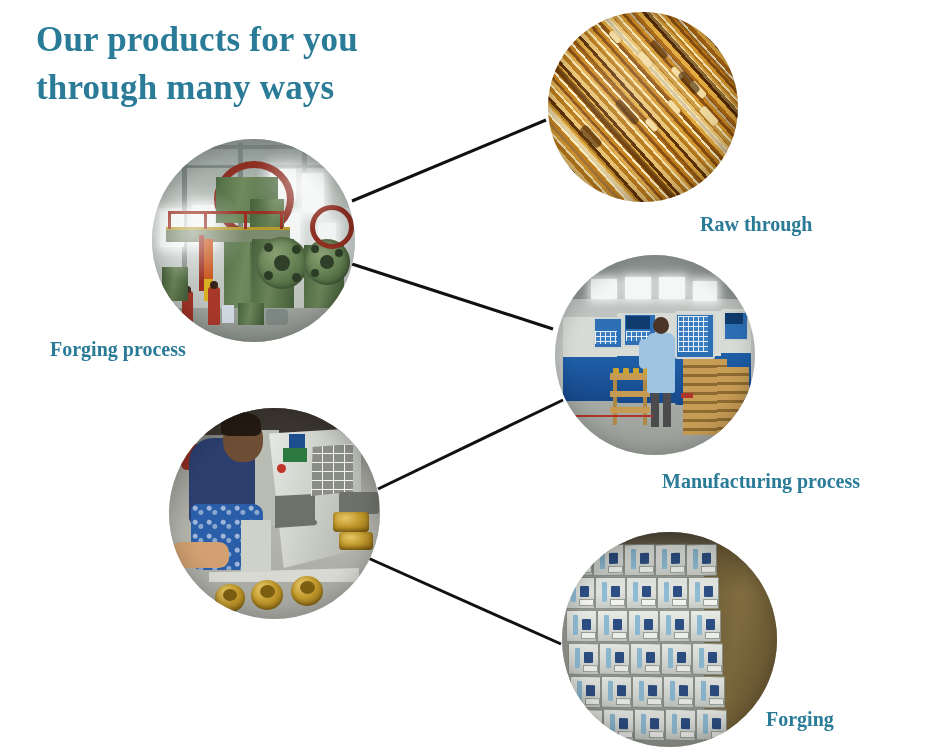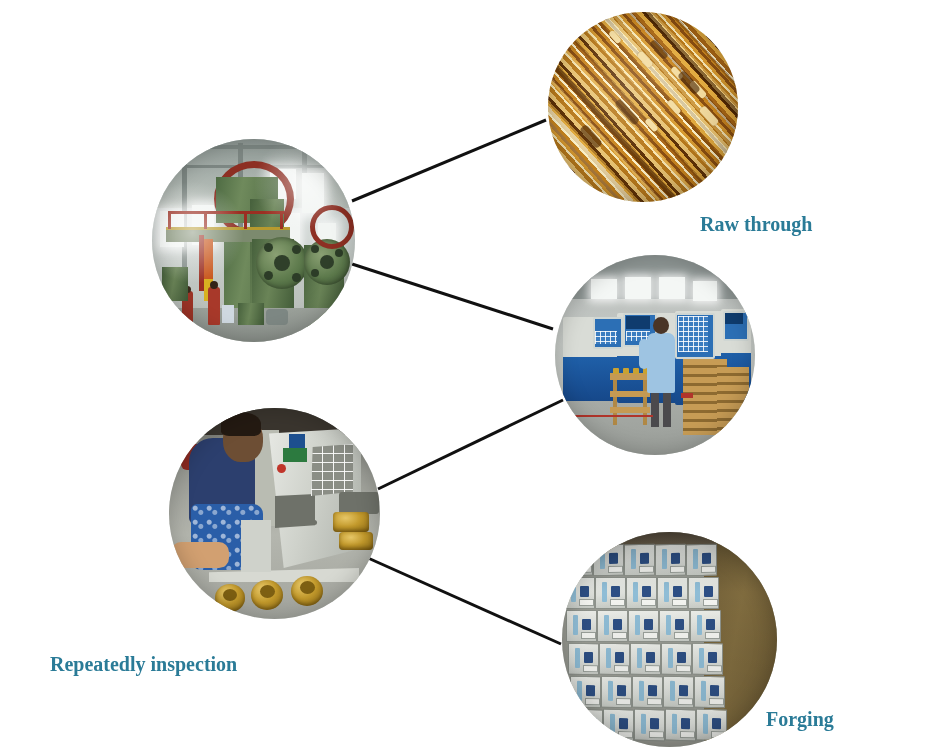--- a/index.html
+++ b/index.html
@@ -193,20 +193,22 @@
      linear-gradient(180deg, rgba(0,0,0,.22) 0%, rgba(0,0,0,0) 28%, rgba(0,0,0,.10) 100%);}
 
   .vig{position:absolute;inset:0;border-radius:50%;
      box-shadow:inset 0 0 22px rgba(0,0,0,.22);pointer-events:none;}
 </style>
 </head>
 <body>
 
 <div id="stage">
 
+  <div class="title">Our products for you
+through many ways</div>
 
   <svg id="lines" viewBox="0 0 947 753">
     <line x1="352" y1="201" x2="546" y2="120" stroke="#111111" stroke-width="3"></line>
     <line x1="352" y1="264" x2="553" y2="329" stroke="#111111" stroke-width="3"></line>
     <line x1="378" y1="489" x2="563" y2="400" stroke="#111111" stroke-width="3"></line>
     <line x1="368" y1="558" x2="561" y2="644" stroke="#111111" stroke-width="3"></line>
   </svg>
 
   <div class="photo" style="left:548px;top:12px;width:190px;height:190px;">
     <div class="scene">
@@ -290,20 +292,21 @@
 
       <div class="fg-press2" style="left:10px;top:128px;width:26px;height:34px;"></div>
       <div class="fg-press2" style="left:86px;top:164px;width:26px;height:22px;"></div>
       <div class="fg-beam" style="left:114px;top:170px;width:22px;height:16px;border-radius:4px;"></div>
       <div class="fg-win" style="left:70px;top:166px;width:12px;height:18px;box-shadow:none;background:#cfd8e0;"></div>
 
       <div class="fg-glow"></div>
     </div>
     <div class="vig"></div>
   </div>
+  <div class="label lbl-forge">Forging process</div>
 
   <div class="photo" style="left:555px;top:255px;width:200px;height:200px;">
     <div class="scene">
       <div class="mf-wall"></div>
       <div class="mf-ceil"></div>
 
       <div class="mf-win" style="left:36px;top:24px;width:26px;height:20px;"></div>
       <div class="mf-win" style="left:70px;top:22px;width:26px;height:22px;"></div>
       <div class="mf-win" style="left:104px;top:22px;width:26px;height:22px;"></div>
       <div class="mf-win" style="left:138px;top:26px;width:24px;height:20px;"></div>
@@ -342,20 +345,21 @@
       <div class="mf-man-leg" style="left:108px;top:134px;width:8px;height:38px;"></div>
       <div class="mf-man-body" style="left:92px;top:78px;width:28px;height:60px;"></div>
       <div class="mf-man-head" style="left:98px;top:62px;width:16px;height:17px;"></div>
       <div class="mf-man-body" style="left:84px;top:84px;width:10px;height:30px;border-radius:6px;"></div>
 
       <div class="mf-red" style="left:18px;top:160px;width:80px;height:2px;"></div>
       <div class="mf-red" style="left:126px;top:138px;width:12px;height:5px;"></div>
     </div>
     <div class="vig"></div>
   </div>
+  <div class="label lbl-manu">Manufacturing process</div>
 
   <div class="photo" style="left:169px;top:408px;width:211px;height:211px;">
     <div class="scene">
       <div class="ip-bg"></div>
       <div class="ip-dark"></div>
       <div class="ip-wall" style="left:58px;top:22px;width:52px;height:96px;"></div>
 
       <div class="ip-mach" style="left:100px;top:20px;width:92px;height:140px;
            clip-path:polygon(0 4%,100% 0,100% 86%,16% 100%);"></div>
       <div class="ip-mach-dk" style="left:106px;top:86px;width:40px;height:34px;
@@ -387,21 +391,20 @@
       <div class="ip-part" style="left:46px;top:176px;width:30px;height:28px;"></div>
       <div class="ip-part-in" style="left:54px;top:181px;width:14px;height:12px;"></div>
       <div class="ip-part" style="left:82px;top:172px;width:32px;height:30px;"></div>
       <div class="ip-part-in" style="left:91px;top:177px;width:15px;height:13px;"></div>
       <div class="ip-part" style="left:122px;top:168px;width:32px;height:30px;"></div>
       <div class="ip-part-in" style="left:131px;top:173px;width:15px;height:13px;"></div>
       <div class="ip-part" style="left:20px;top:188px;width:22px;height:18px;"></div>
     </div>
     <div class="vig"></div>
   </div>
-  <div class="label lbl-insp">Repeatedly inspection</div>
 
   <div class="photo" style="left:562px;top:532px;width:215px;height:215px;">
     <div class="scene">
       <div class="pk-bg"></div>
       <div class="pk-carton"></div>
       <div class="pk-top"></div>
 
       <div class="pk-grid" id="box-grid" style="left:4px;top:16px;width:152px;height:200px;">
           <div class="pk-box" style="left: -4px; top: -4px; width: 29px; height: 30px; transform: skewY(-0.88deg);">
             <div class="pk-strip" style="left: 6px; top: 4px; width: 5px; height: 20px;"></div>

